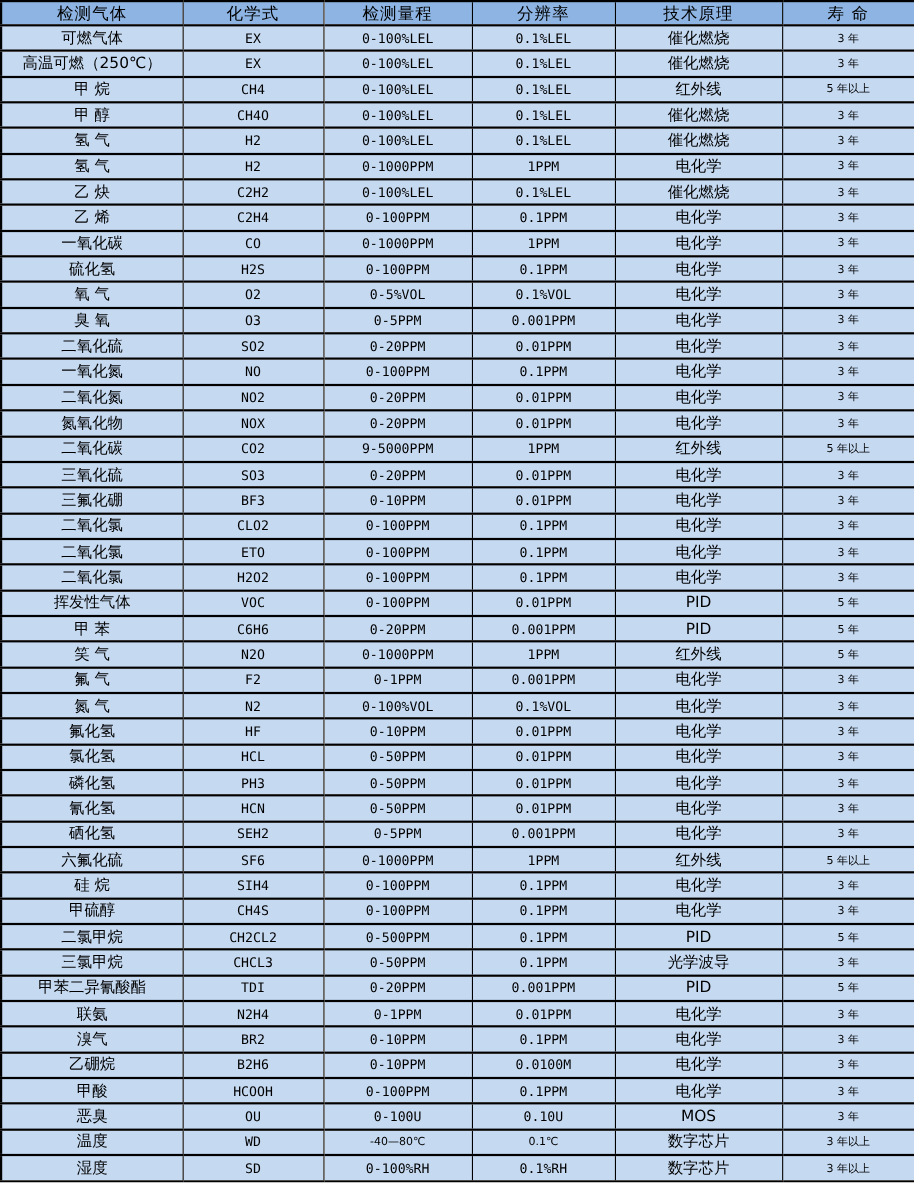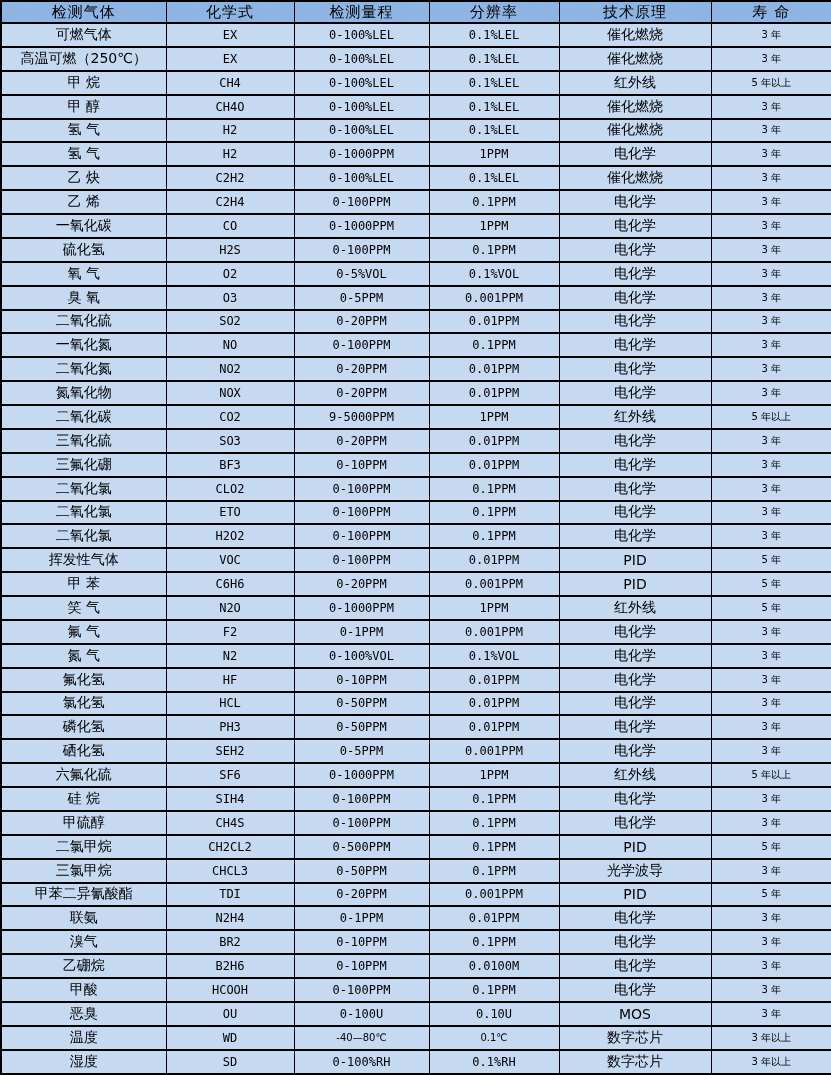--- a/index.html
+++ b/index.html
@@ -320,20 +320,28 @@
       </tr>
       <tr>
         <td class="cjk">磷化氢</td>
         <td class="mono">PH3</td>
         <td class="mono">0-50PPM</td>
         <td class="mono">0.01PPM</td>
         <td class="cjk">电化学</td>
         <td class="mixed">3 年</td>
       </tr>
       <tr>
+        <td class="cjk">氰化氢</td>
+        <td class="mono">HCN</td>
+        <td class="mono">0-50PPM</td>
+        <td class="mono">0.01PPM</td>
+        <td class="cjk">电化学</td>
+        <td class="mixed">3 年</td>
+      </tr>
+      <tr>
         <td class="cjk">硒化氢</td>
         <td class="mono">SEH2</td>
         <td class="mono">0-5PPM</td>
         <td class="mono">0.001PPM</td>
         <td class="cjk">电化学</td>
         <td class="mixed">3 年</td>
       </tr>
       <tr>
         <td class="cjk">六氟化硫</td>
         <td class="mono">SF6</td>

